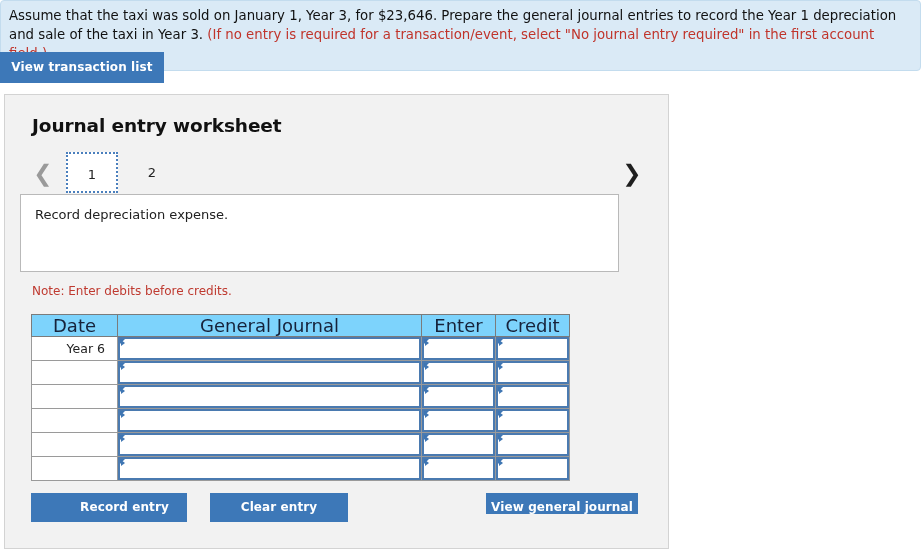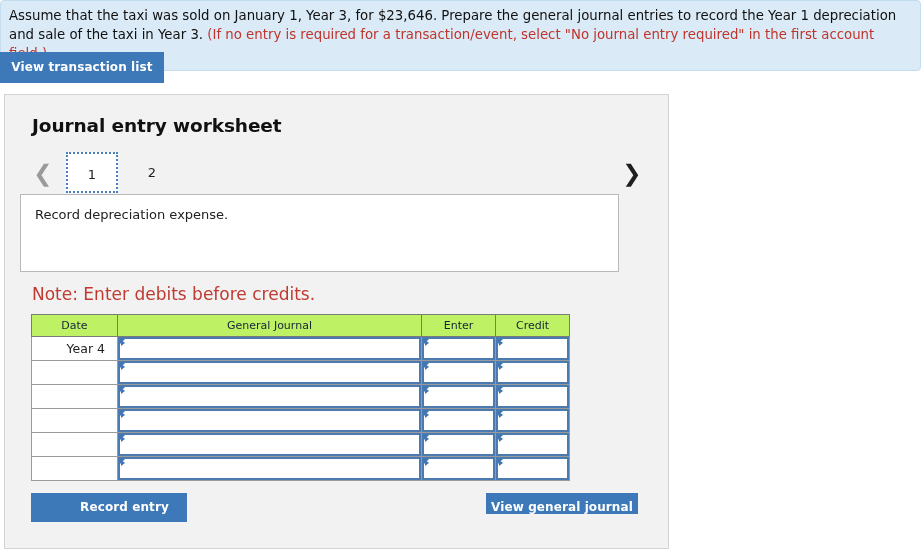--- a/index.html
+++ b/index.html
@@ -148,37 +148,37 @@
     padding: 12px 14px;
     font-size: 13px;
     color: #222222;
   }
 
   
   .note {
     position: absolute;
     left: 27px;
     top: 189px;
-    font-size: 17px;
+    font-size: 12px;
     color: #bf3a30;
   }
 
   
   .jtable {
     position: absolute;
     left: 26px;
     top: 219px;
     border-collapse: collapse;
     table-layout: fixed;
     background: #ffffff;
   }
   .jtable th {
-    background: #bef264;
+    background: #7dd3fc;
     border: 1px solid #7b7b7b;
-    font-size: 11px;
+    font-size: 18px;
     font-weight: normal;
     color: #16223a;
     height: 21px;
     padding: 0;
     text-align: center;
   }
   .jtable td {
     border: 1px solid #9a9a9a;
     padding: 0;
     height: 23px;
@@ -290,21 +290,21 @@
     <thead>
       <tr>
         <th>Date</th>
         <th>General Journal</th>
         <th>Enter</th>
         <th>Credit</th>
       </tr>
     </thead>
     <tbody>
       <tr>
-        <td class="td-date">Year 4</td>
+        <td class="td-date">Year 6</td>
         <td class="inputcell">
             <div class="cellinput"></div>
           </td>
         <td class="inputcell">
             <div class="cellinput"></div>
           </td>
         <td class="inputcell">
             <div class="cellinput"></div>
           </td>
       </tr>
@@ -365,15 +365,16 @@
             <div class="cellinput"></div>
           </td>
         <td class="inputcell">
             <div class="cellinput"></div>
           </td>
       </tr>
     </tbody>
   </table>
 
   <div class="btn btn-record">Record entry</div>
+  <div class="btn btn-clear">Clear entry</div>
   <div class="btn btn-viewgj">View general journal</div>
 
 </div>
 
 </body></html>

